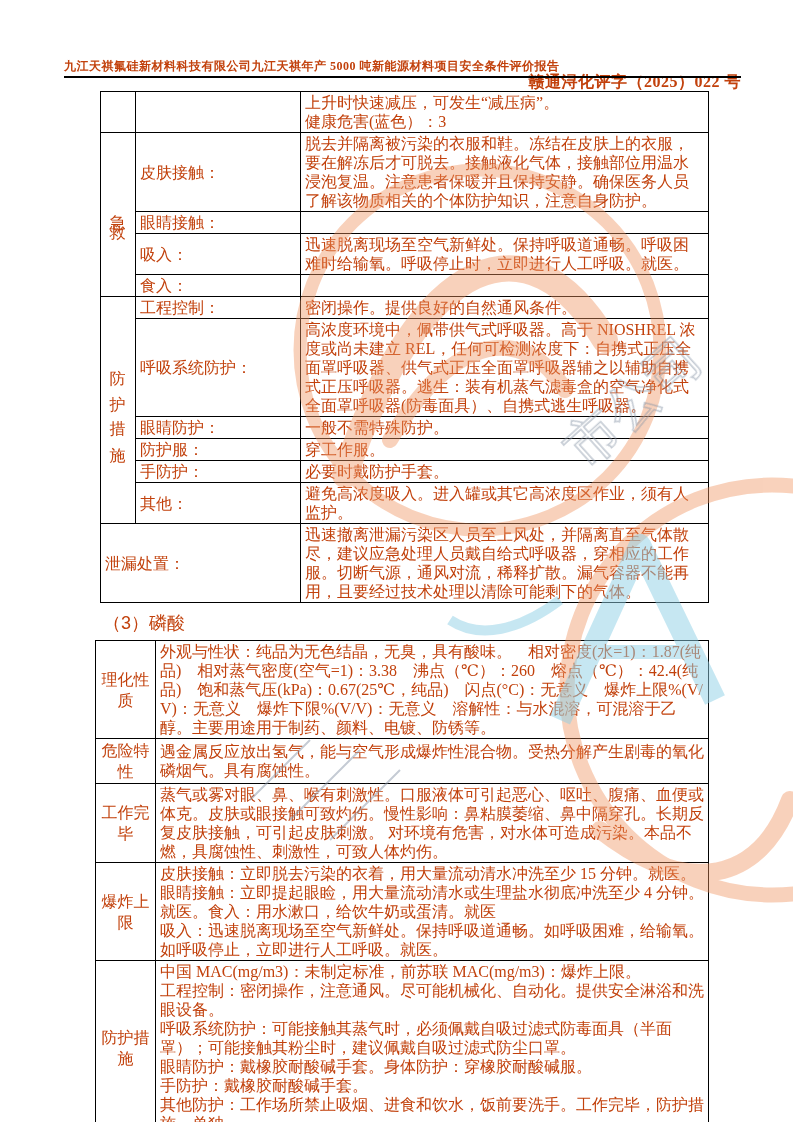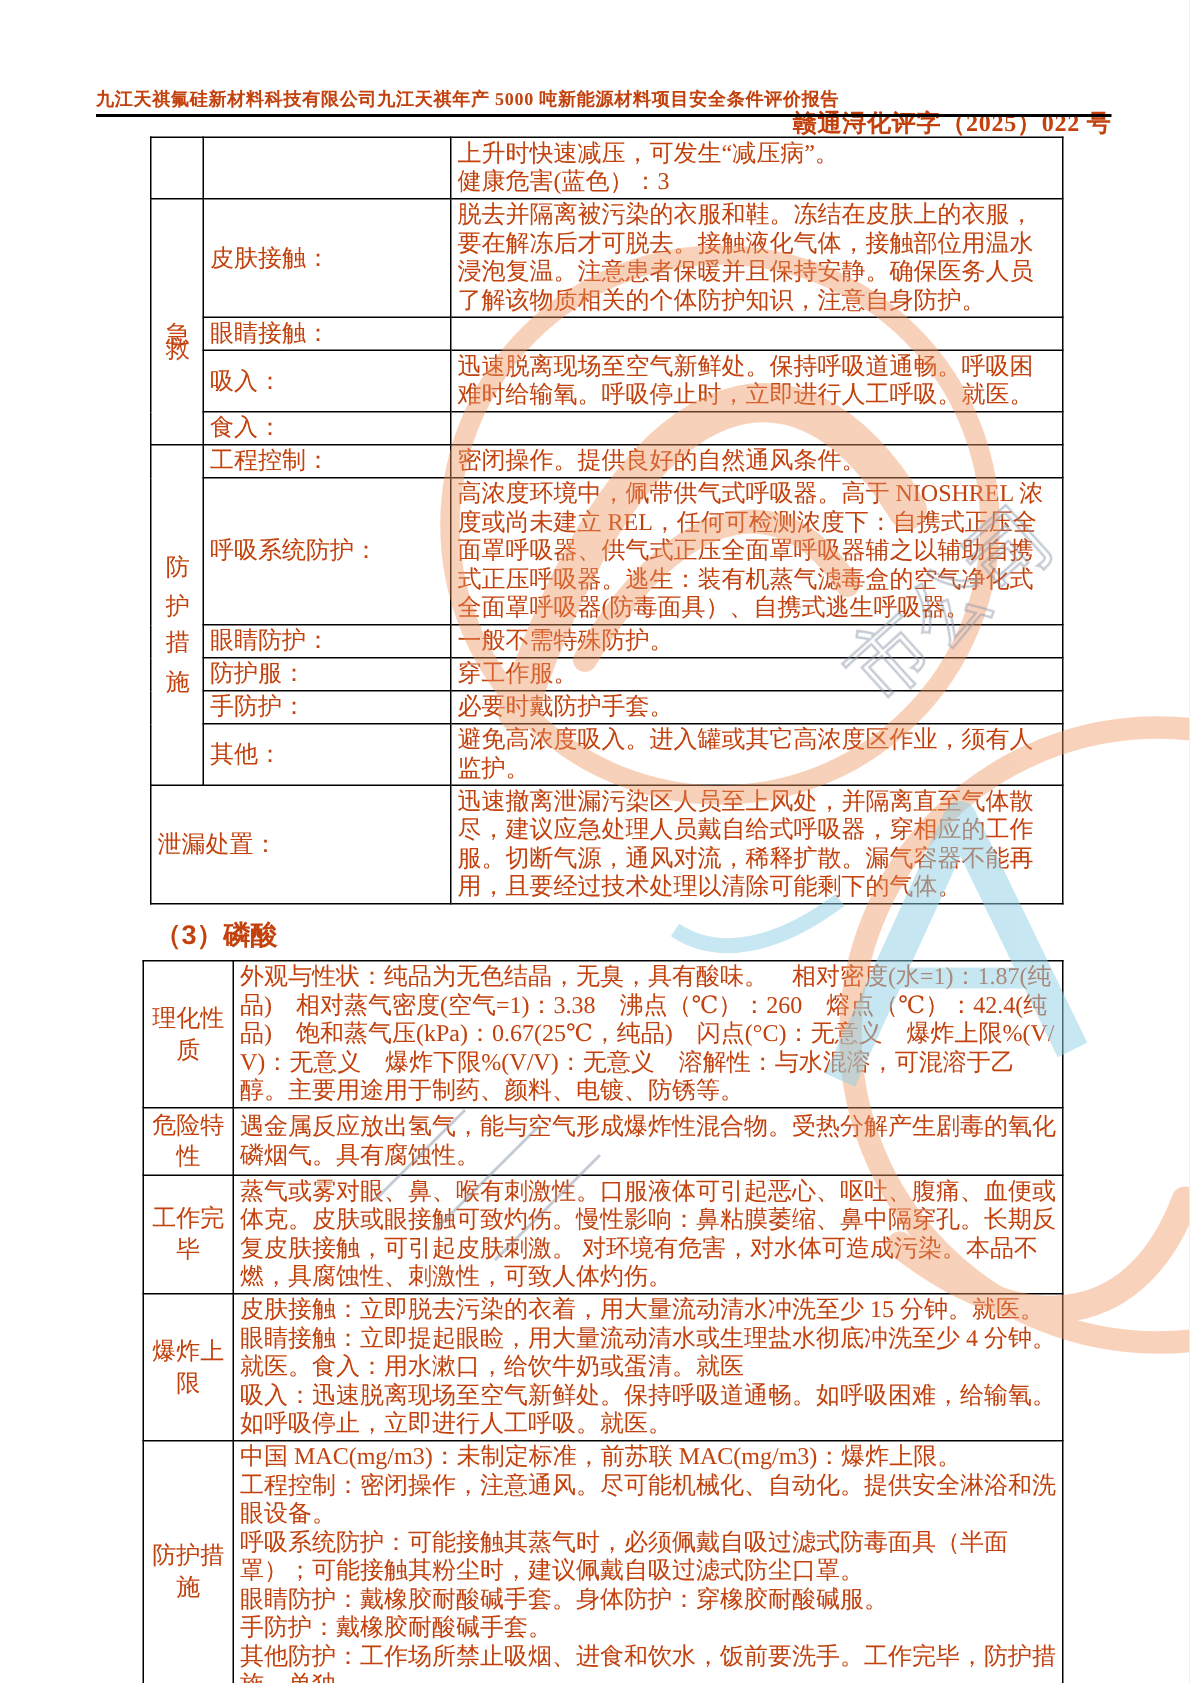--- a/index.html
+++ b/index.html
@@ -13,21 +13,21 @@
   .flow{position:absolute;left:0;top:91px;right:0;}
   table{border-collapse:collapse;table-layout:fixed;font-size:16px;line-height:19px;}
   td{border:1px solid #000;padding:1px 4px;vertical-align:middle;word-break:break-all;}
   .t1{margin-left:100px;width:608px;}
   .t1 .cA{width:35px;padding:0;text-align:center;}
   .t1 .cB{width:165px;}
   .vlabel{writing-mode:vertical-lr;text-orientation:upright;display:inline-block;}
   .vl-short{letter-spacing:0.7em;}
   .vl-long{letter-spacing:1.6em;}
   .empty-cell{height:19px;}
-  .heading{margin:8px 0 5px 103px;font-size:18px;font-weight:bold;font-family:"Liberation Sans","DejaVu Sans",sans-serif;}
+  .heading{margin:8px 0 5px 103px;font-size:18px;font-weight:normal;font-family:"Liberation Sans","DejaVu Sans",sans-serif;}
   .t2{margin-left:95px;width:613px;}
   .t2 .lab{width:60px;text-align:center;line-height:21px;}
   .t2 .name-cell{height:40px;vertical-align:top;}
   .pageno{position:absolute;left:0;right:0;top:1036px;text-align:center;font-size:13px;}
   
   .wm{position:absolute;left:0;top:0;width:793px;height:1122px;pointer-events:none;}
 </style>
 </head>
 <body>
 

